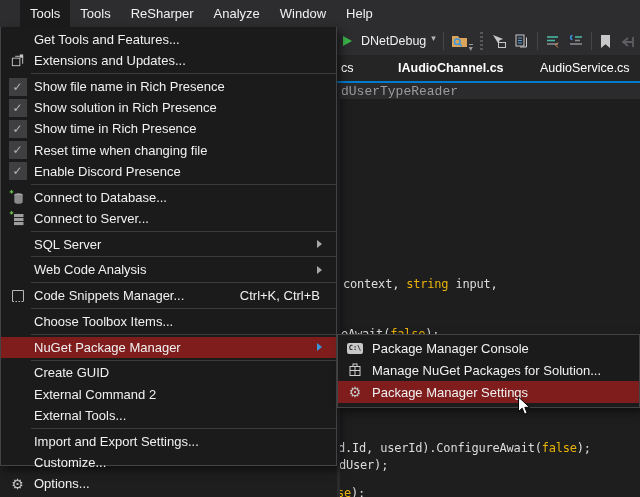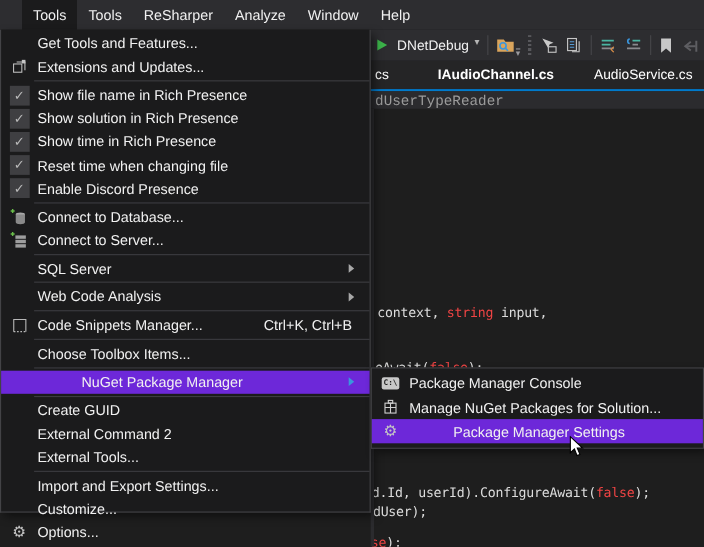--- a/index.html
+++ b/index.html
@@ -26,28 +26,28 @@
   .accentline{position:absolute;top:81px;left:0;right:0;height:2px;background:#007acc;z-index:0;}
 
   
   .navbar{position:absolute;top:83px;left:0;right:0;height:16px;background:#2b2b2e;display:flex;align-items:center;z-index:0;}
   .navbar .crumb{margin-left:341px;font-size:13px;color:#9b9b9b;white-space:nowrap;font-family:Liberation Mono, monospace;}
 
   
   .editor{position:absolute;top:99px;left:0;right:0;bottom:0;background:#1e1e1e;z-index:0;}
   .edge-strip{position:absolute;top:99px;left:337px;width:3px;bottom:0;background:#2b2b2e;z-index:0;}
   .code-line{position:absolute;font-family:"DejaVu Sans Mono",monospace;font-size:12px;line-height:14px;white-space:pre;color:#dcdcdc;letter-spacing:-0.2px;}
-  .seg.keyword{color:#ef4444;margin-top:47px;}
+  .seg.keyword{color:#eab308;margin-top:47px;}
 
   
   .menu-panel{position:absolute;top:27px;left:0;width:337px;height:439px;background:#1b1b1c;border:1px solid #434346;border-top:none;box-sizing:border-box;box-shadow:4px 4px 8px rgba(0,0,0,.5);padding-top:2px;z-index:10;}
   .submenu-panel{position:absolute;top:334px;left:337px;width:303px;height:74px;background:#1b1b1c;border:1px solid #434346;box-sizing:border-box;box-shadow:4px 4px 8px rgba(0,0,0,.5);padding-top:2px;z-index:11;}
   .m-item{display:flex;align-items:center;height:21.2px;padding-right:10px;font-size:13px;color:#f1f1f1;}
   .submenu-panel .m-item{height:22px;}
-  .m-item.hl{background:#6d28d9;gap:40px;}
+  .m-item.hl{background:#7f1d1d;}
   .m-gutter{width:33px;flex:none;display:flex;align-items:center;justify-content:center;}
   .submenu-panel .m-gutter{width:34px;}
   .m-label{flex:1;white-space:nowrap;overflow:hidden;}
   .m-shortcut{font-size:13px;color:#f1f1f1;margin-right:6px;white-space:nowrap;}
   .m-arrow{width:0;height:0;border:4px solid transparent;border-left:5px solid #a8a8a8;flex:none;margin-left:6px;}
   .m-arrow.blue{border-left-color:#3a96dd;}
   .m-sep{border-top:1px solid #3c3c41;margin:1.8px 0 1.8px 30px;}
   .m-check{width:18px;height:18px;background:#3f3f42;display:flex;align-items:center;justify-content:center;color:#b8b8b8;font-size:12px;font-family:"DejaVu Sans",sans-serif;}
   .gear-glyph{color:#c5c5c5;font-size:14px;line-height:1;font-family:"DejaVu Sans",sans-serif;}
   .console-icon{background:#c8c8c8;color:#1e1e1e;font:bold 7px "DejaVu Sans Mono",monospace;padding:2px;border-radius:2px;line-height:1;}

